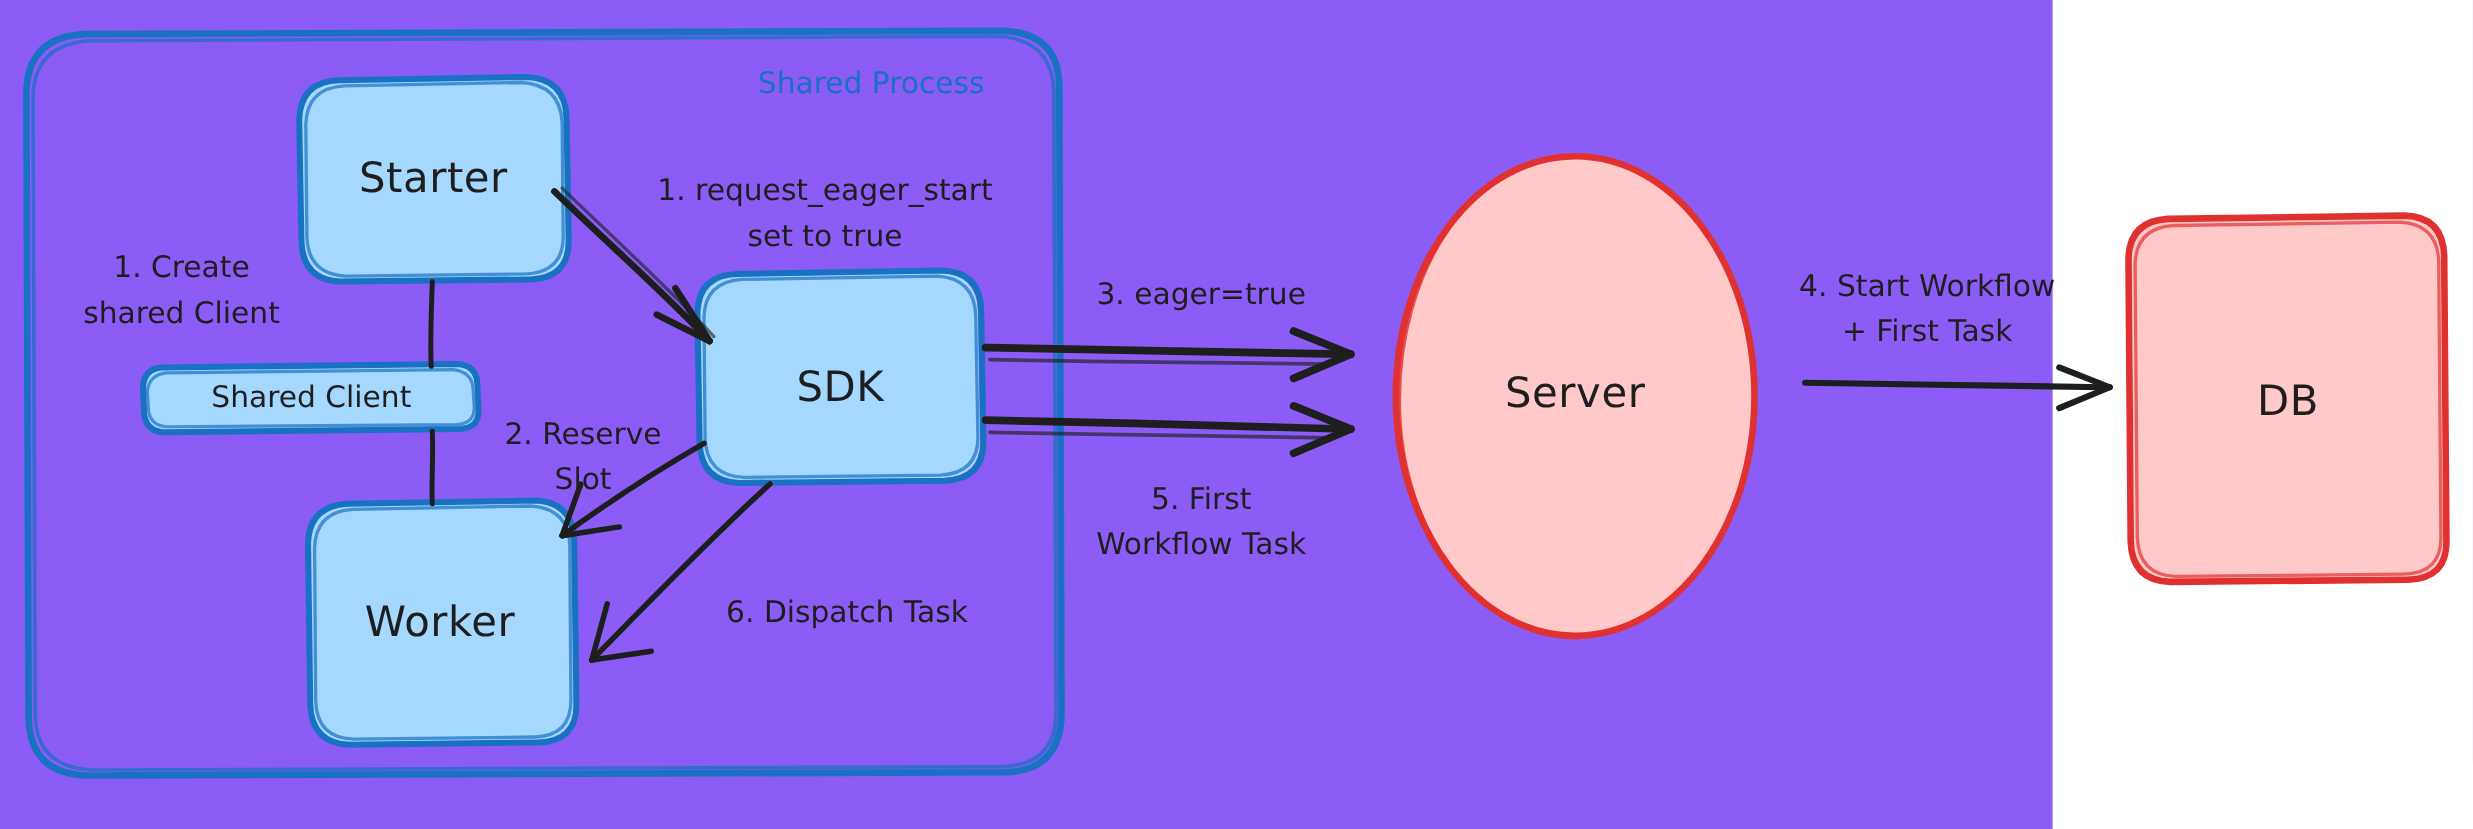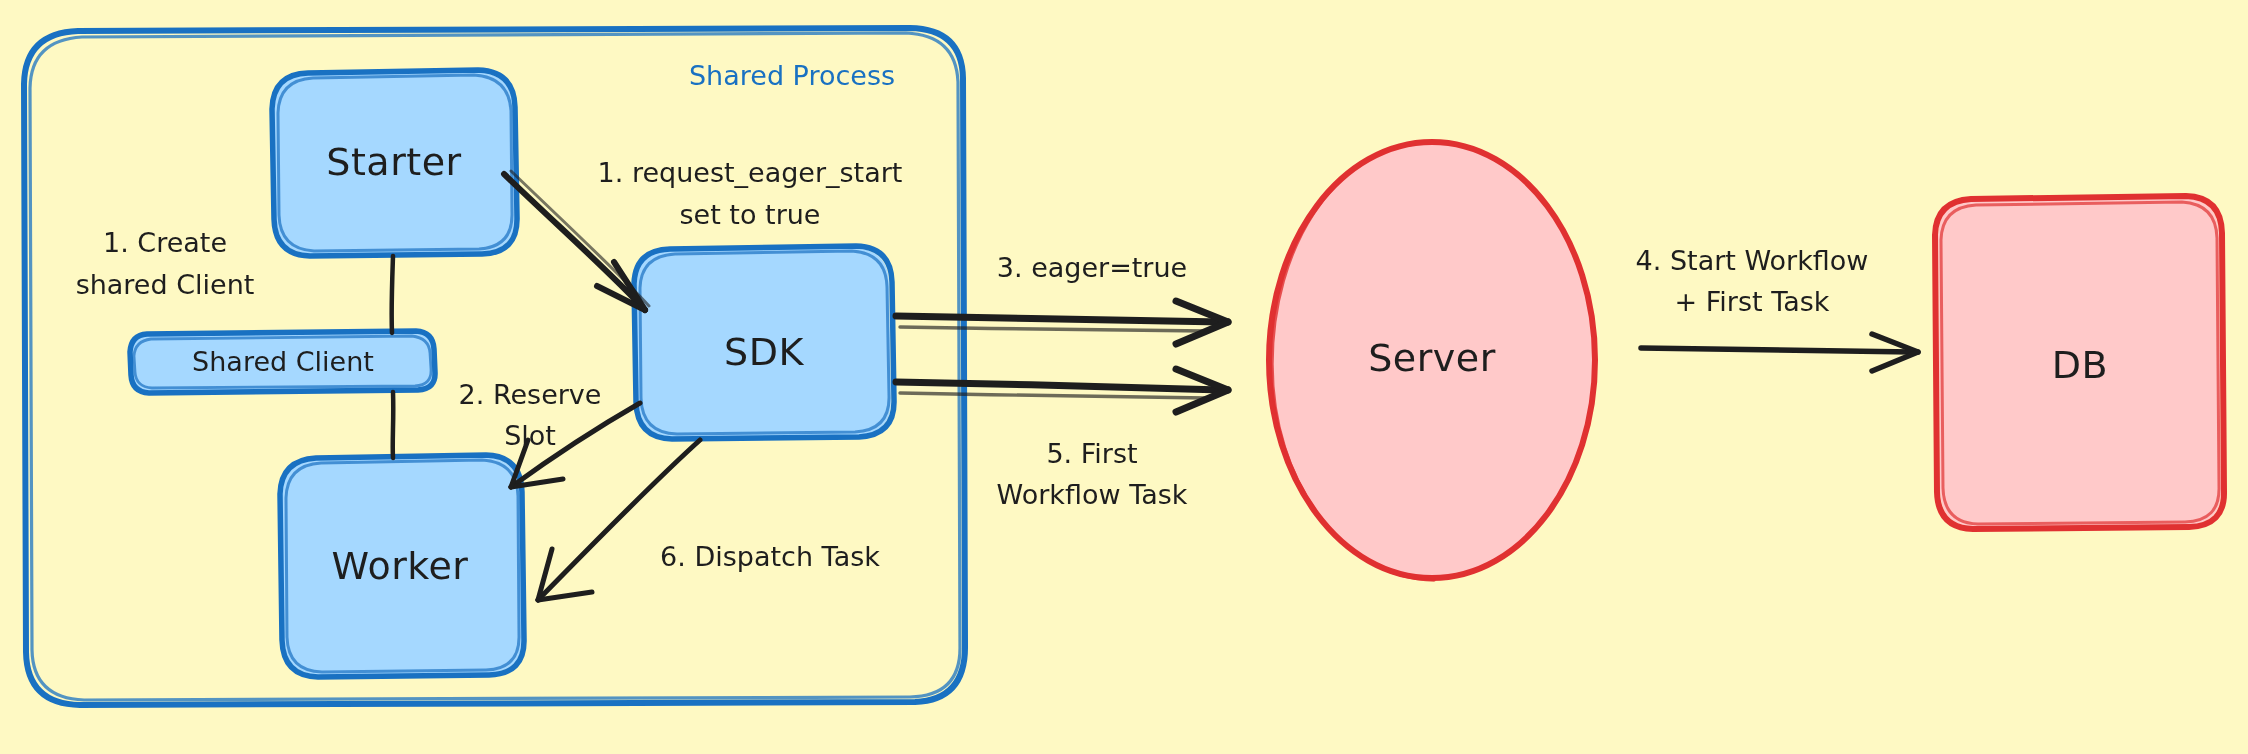--- a/index.html
+++ b/index.html
@@ -8,23 +8,23 @@
     background: #ffffff;
   }
   body {
     width: 2248px;
     height: 754px;
     overflow: hidden;
     font-family: "DejaVu Sans", sans-serif;
   }
   #diagram-root {
     position: relative;
-    width: 2248px;
+    width: 1866px;
     height: 754px;
-    background: #fef9c3;
+    background: #8b5cf6;
     text-decoration: underline;
   }
   svg#scene {
     display: block;
     width: 2248px;
     height: 754px;
   }
   .node-label {
     font-family: "DejaVu Sans", sans-serif;
     font-size: 38px;

